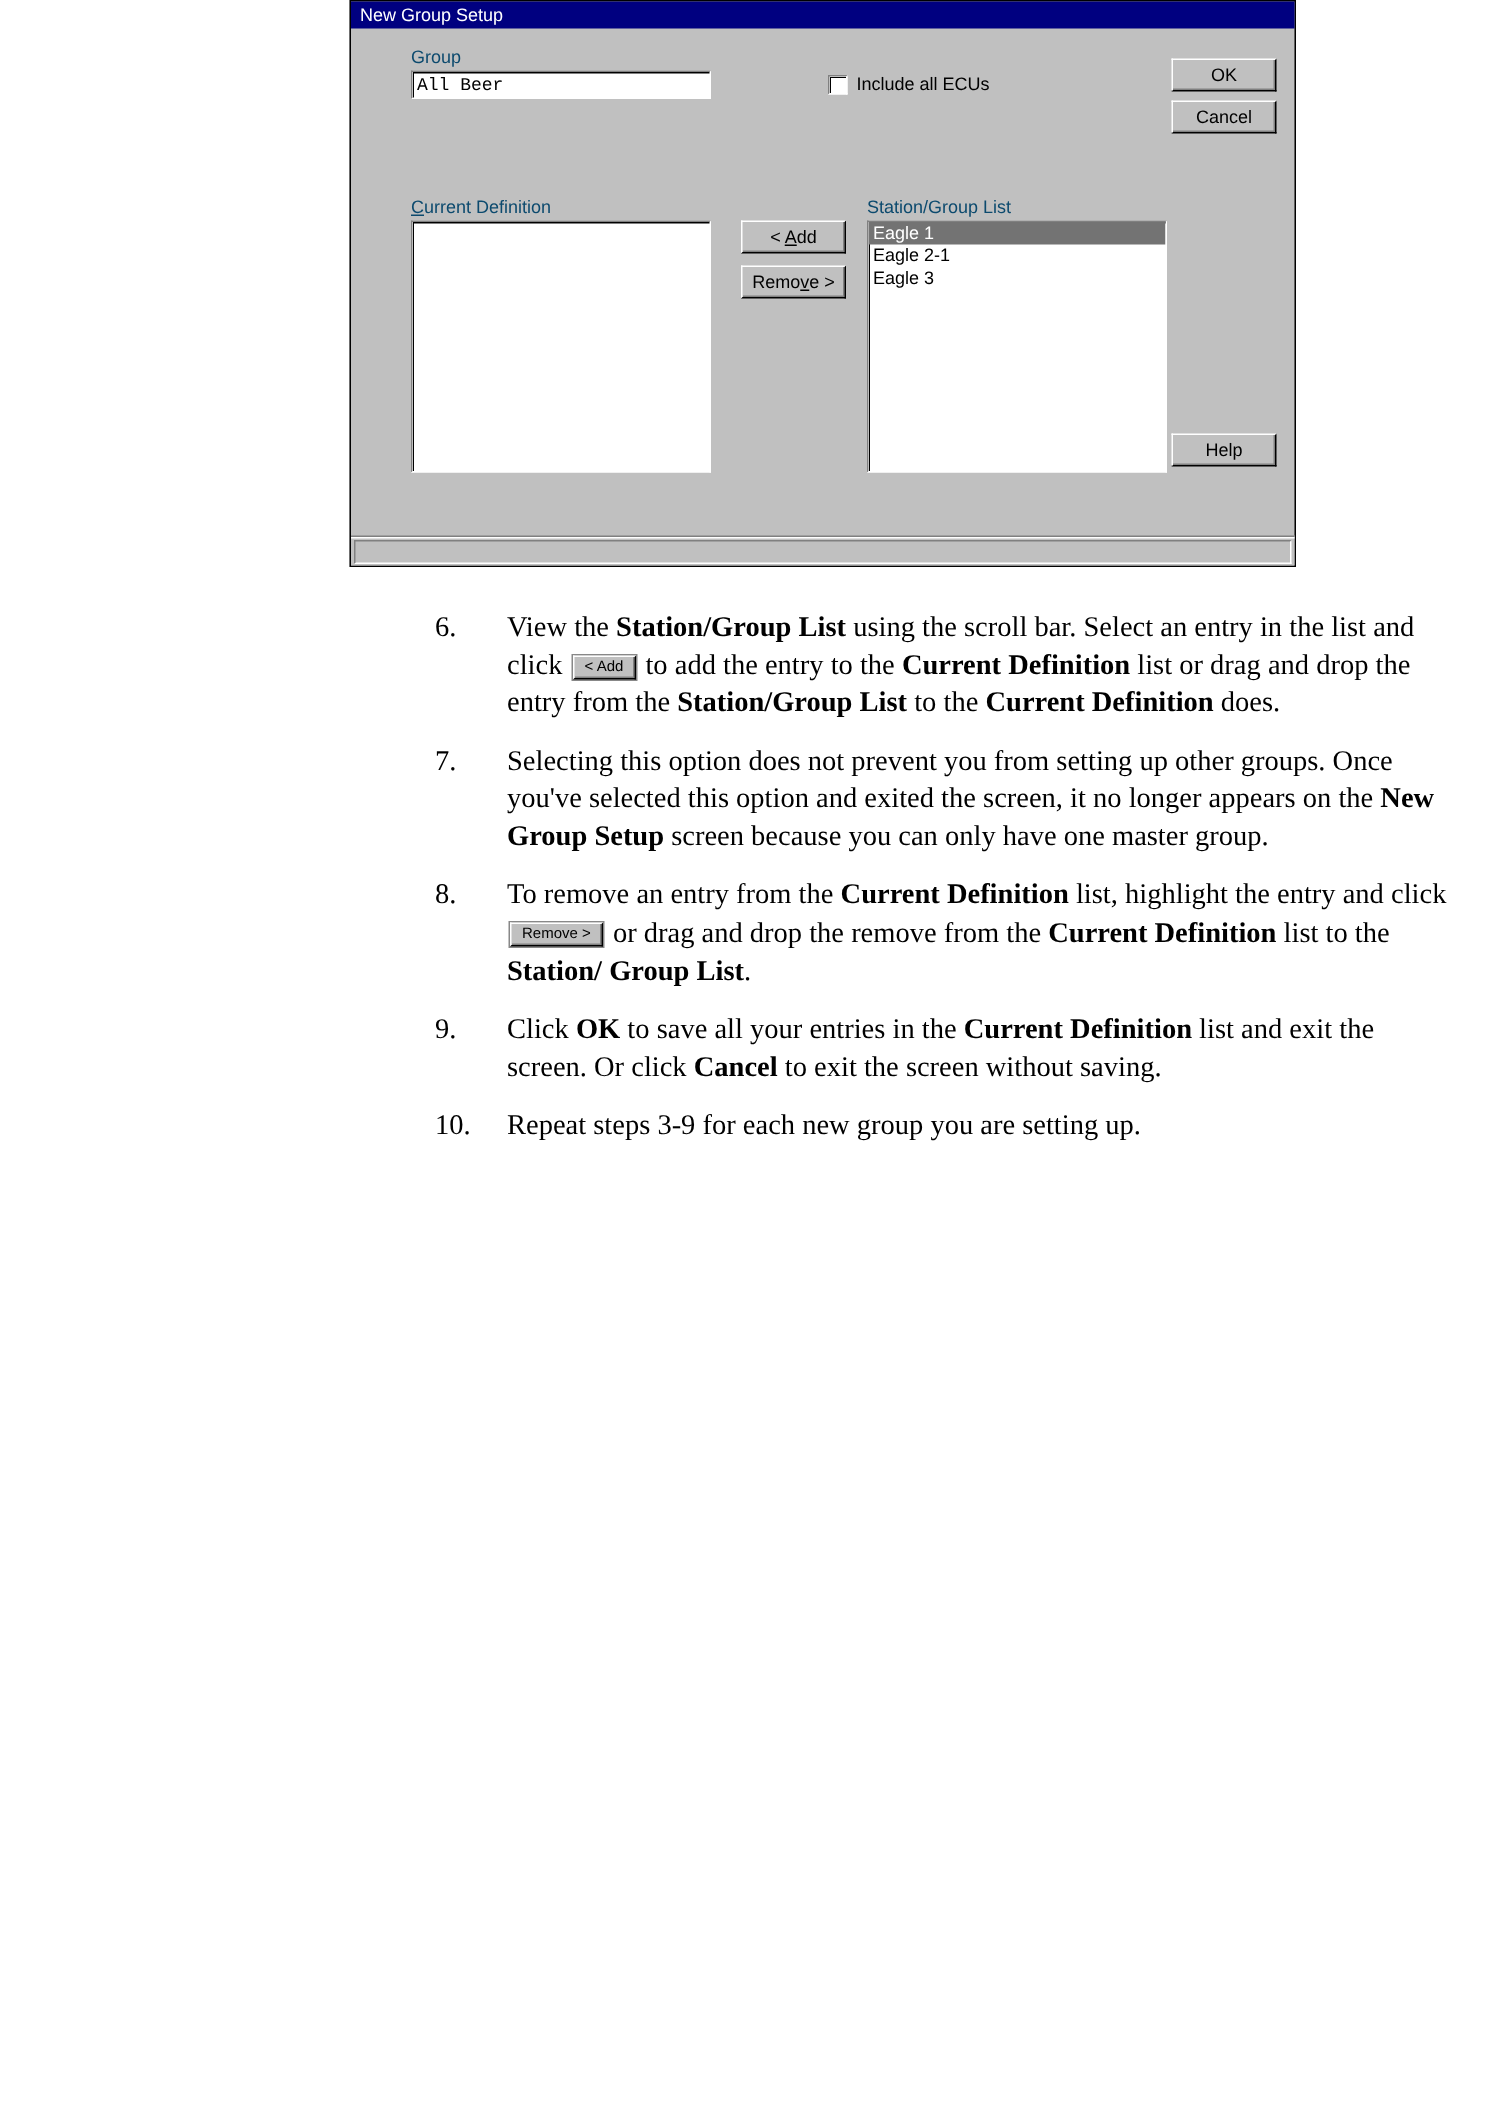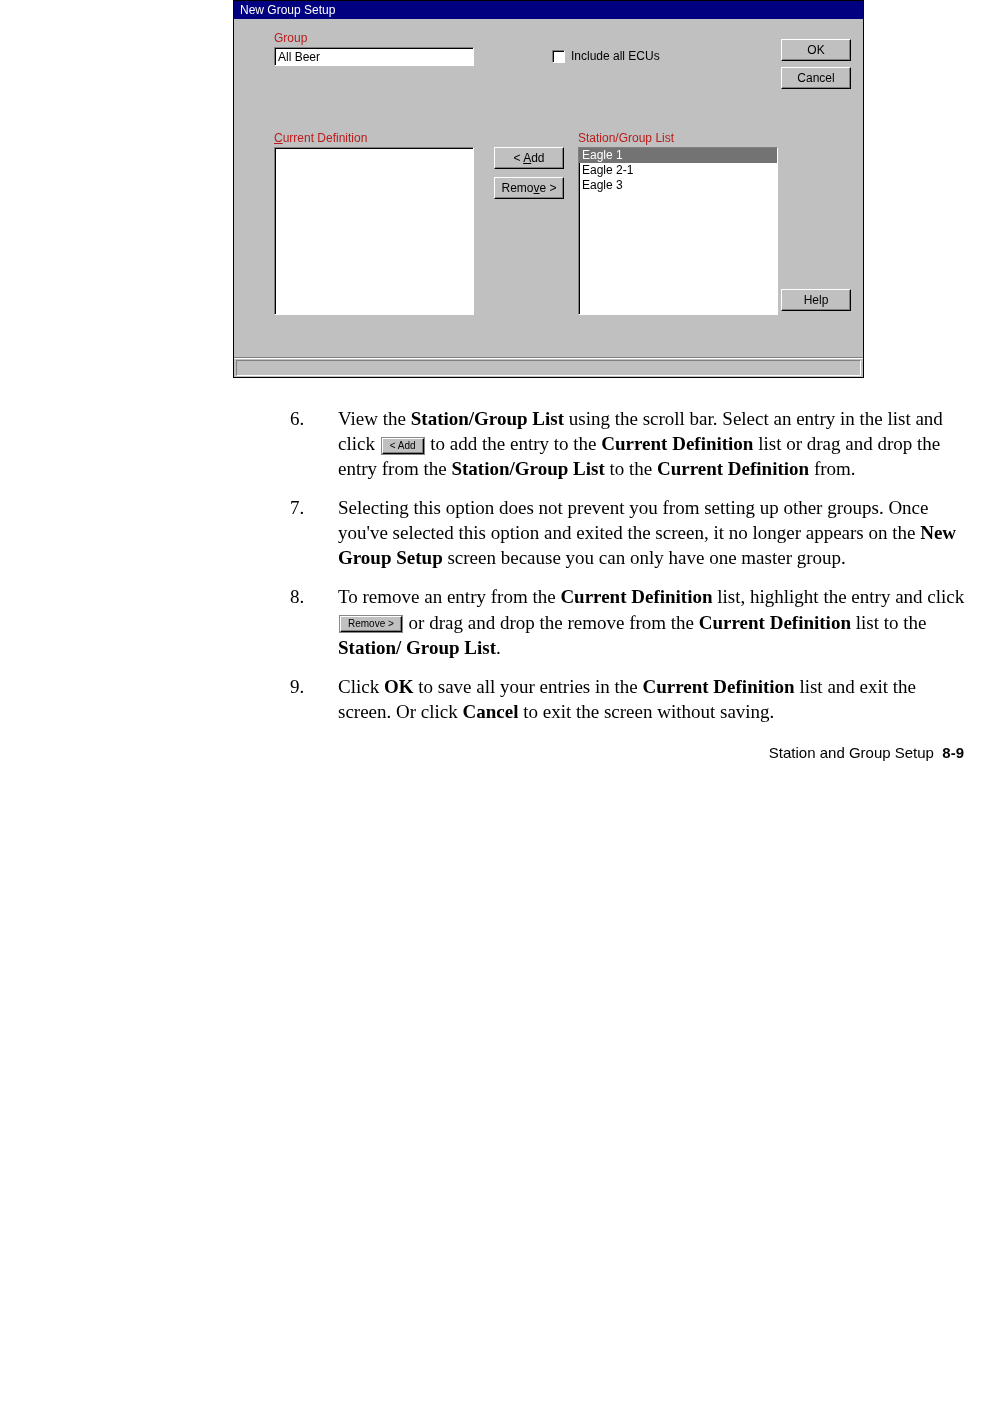--- a/index.html
+++ b/index.html
@@ -33,34 +33,34 @@
     height: 18px;
     line-height: 14px;
   }
   .dlg-body {
     padding: 14px 12px 8px 40px;
     position: relative;
     height: 338px;
   }
   .lbl {
     position: absolute;
-    color: #b91c1c;
+    color: #0c4a6e;
   }
   .group-lbl { left: 40px; top: 12px; }
   .group-input {
     position: absolute;
     left: 40px; top: 28px;
     width: 200px; height: 19px;
     background: #fff;
     border: 1px solid #808080;
     border-right-color: #fff;
     border-bottom-color: #fff;
     box-shadow: inset 1px 1px 0 #000;
     padding: 1px 3px;
-    font-family: Liberation Sans, sans-serif;
+    font-family: Liberation Mono, monospace;
     font-size: 12px;
   }
   .chk-wrap {
     position: absolute;
     left: 318px; top: 30px;
     display: flex; align-items: center; gap: 6px;
   }
   .chk {
     width: 13px; height: 13px;
     background: #fff;
@@ -216,21 +216,21 @@
         <div class="status-cell"></div>
       </div>
   </div>
 
   <div class="content">
 
     <div class="step">
       <div class="step-num">6.</div>
       <div class="step-body">
         <p>
-          <span>View the </span><b>Station/Group List</b><span> using the scroll bar. Select an entry in the list and click </span><span class="inline-btn">&lt; Add</span><span> to add the entry to the </span><b>Current Definition</b><span> list or drag and drop the entry from the </span><b>Station/Group List</b><span> to the </span><b>Current Definition</b><span> from.</span>
+          <span>View the </span><b>Station/Group List</b><span> using the scroll bar. Select an entry in the list and click </span><span class="inline-btn">&lt; Add</span><span> to add the entry to the </span><b>Current Definition</b><span> list or drag and drop the entry from the </span><b>Station/Group List</b><span> to the </span><b>Current Definition</b><span> does.</span>
         </p>
       </div>
     </div>
 
     <div class="step">
       <div class="step-num">7.</div>
       <div class="step-body">
         <p>
           <span>Selecting this option does not prevent you from setting up other groups. Once you've selected this option and exited the screen, it no longer appears on the </span><b>New Group Setup</b><span> screen because you can only have one master group.</span>
         </p>
@@ -248,29 +248,32 @@
 
     <div class="step">
       <div class="step-num">9.</div>
       <div class="step-body">
         <p>
           <span>Click </span><b>OK</b><span> to save all your entries in the </span><b>Current Definition</b><span> list and exit the screen. Or click </span><b>Cancel</b><span> to exit the screen without saving.</span>
         </p>
       </div>
     </div>
 
+    <div class="step">
+      <div class="step-num">10.</div>
+      <div class="step-body">
+        <p>Repeat steps 3-9 for each new group you are setting up.</p>
+      </div>
+    </div>
 
 
   </div>
 
   <div class="sidebar-note">
     <div class="sb-title">Empty Groups</div>
     <ul>
       <li>You can create an empty group if you want to make the station/group assignments later.</li>
       <li>Empty groups do not appear in group selection lists when you perform Infinity operations (such as enabling/disabling groups, running reports, etc.).</li>
     </ul>
   </div>
 
-  <div class="footer">
-    <span>Station and Group Setup</span>&nbsp;&nbsp;<b>8-9</b>
-  </div>
 
 </div>
 
 </body></html>

